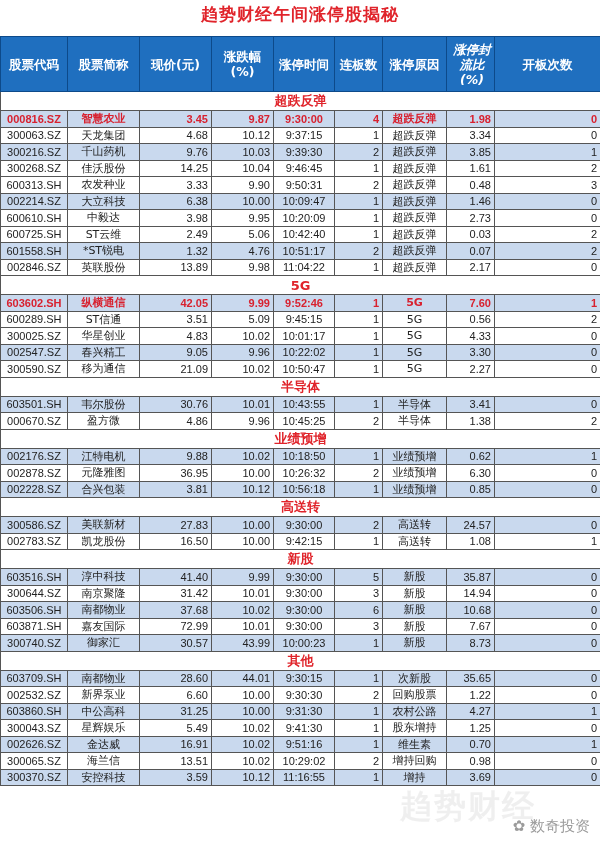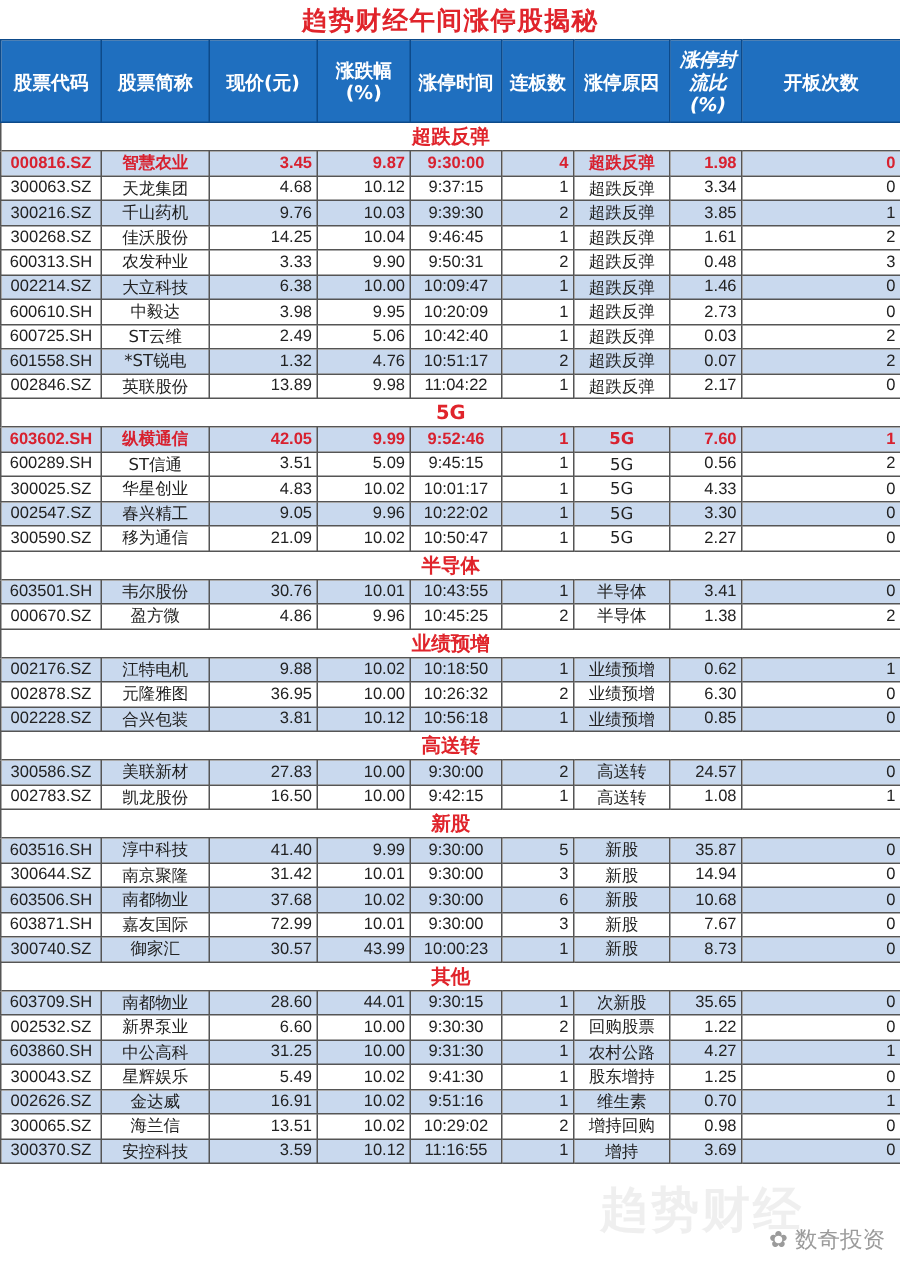--- a/index.html
+++ b/index.html
@@ -1,17 +1,17 @@
 <!DOCTYPE html>
 <html><head>
 <meta charset="utf-8">
 <style>
   html, body { margin:0; padding:0; background:#ffffff; }
   body { width:600px; height:844px; overflow:hidden; position:relative; font-family:"DejaVu Sans", sans-serif; }
-  .title { height:26px; line-height:28px; text-align:center; color:#e0242b; font-weight:bold; font-size:17px; letter-spacing:1px; }
+  .title { height:36px; line-height:28px; text-align:center; color:#e0242b; font-weight:bold; font-size:17px; letter-spacing:1px; }
   table { border-collapse:collapse; width:600px; table-layout:fixed; }
   .hdr th { background:#1f6fbf; color:#ffffff; font-weight:bold; font-size:12.5px; border:1px solid #0d4a8a; height:54px; padding:0 2px; line-height:15px; }
   .hdr th.l { text-align:center; padding-left:5px;font-style:italic; }
   td { font-size:11px; height:15.5px; padding:0 3px; border:1px solid #555; color:#222; white-space:nowrap; overflow:hidden; font-family:"Liberation Sans", sans-serif; }
   tr.alt td { background:#c9d9ee; }
   tr.hi td { color:#d8212f; font-weight:bold; background:#c9d9ee;margin-top:20px; }
   td.c { text-align:center; }
   td.r { text-align:right; }
   tr.sec td { border:none; border-left:1px solid #555; border-right:1px solid #555; height:18px; text-align:center; color:#e0242b; font-weight:bold; font-size:13px; background:#fff; font-family:"DejaVu Sans", sans-serif; }
   td.nm { font-family:"DejaVu Sans", sans-serif; font-size:11px; }

